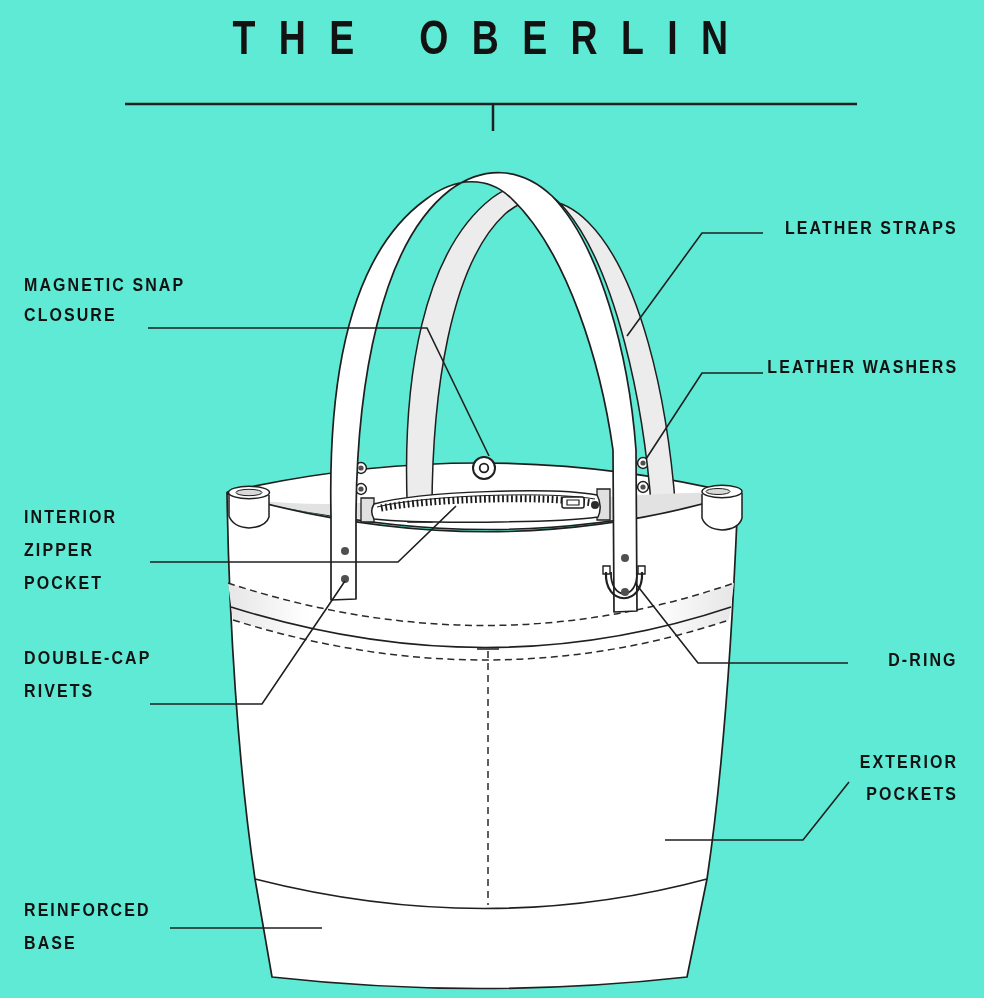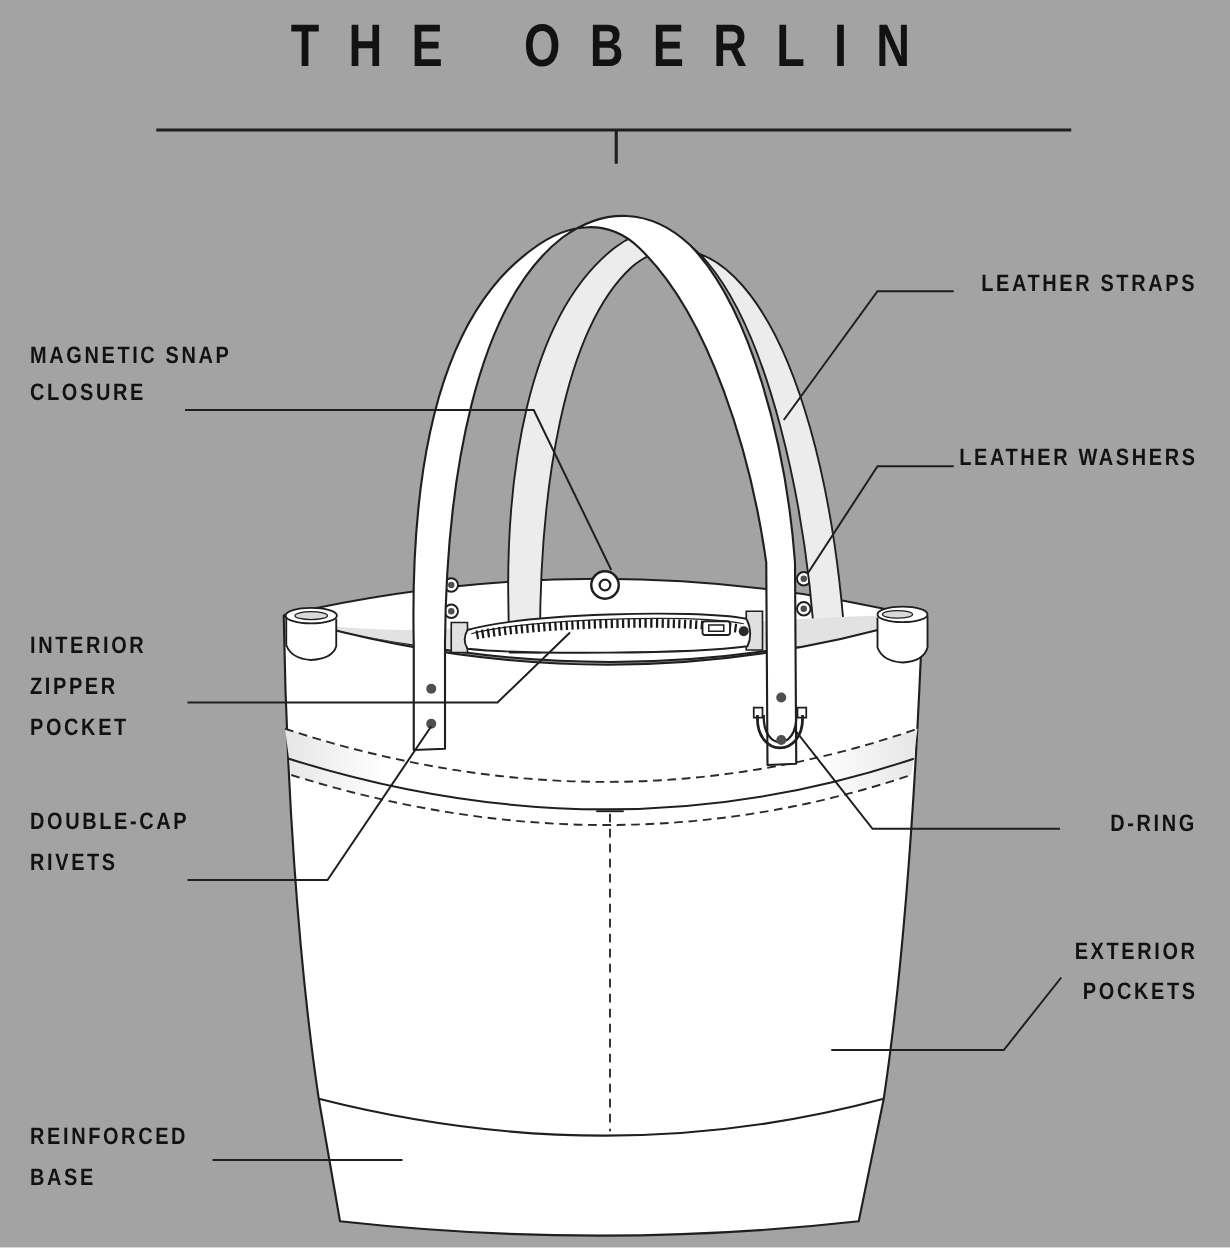--- a/index.html
+++ b/index.html
@@ -1,16 +1,16 @@
 <!DOCTYPE html>
 <html style="--ink: #1f1f1f; --text: #121212; --shade: #ececec; --shadow: #e2e2e2; --dot: #4f4f4f;"><head>
 <meta charset="utf-8">
 <style>
   html,body{margin:0;padding:0;background:#fff;}
-  #stage{position:relative;width:984px;height:998px;background:#a3a3a3;overflow:hidden;
+  #stage{position:relative;width:984px;height:998px;background:#5eead4;overflow:hidden;
          font-family:"Liberation Sans",sans-serif;}
   #art{position:absolute;left:0;top:0;}
   .title{position:absolute;left:0;right:0;top:12px;text-align:center;
          font-weight:bold;font-size:48px;line-height:52px;letter-spacing:30px;word-spacing:10px;
          color:var(--text,#121212);transform:scaleX(.78);transform-origin:50% 0;white-space:nowrap;}
   .lbl{position:absolute;font-weight:bold;font-size:19px;line-height:33px;letter-spacing:2.5px;
        color:var(--text,#121212);white-space:pre-line;}
   .lbl.left{left:24px;transform:scaleX(.84);transform-origin:0 0;}
   .lbl.right{right:26px;text-align:right;transform:scaleX(.84);transform-origin:100% 0;}
   svg *{vector-effect:non-scaling-stroke;}

